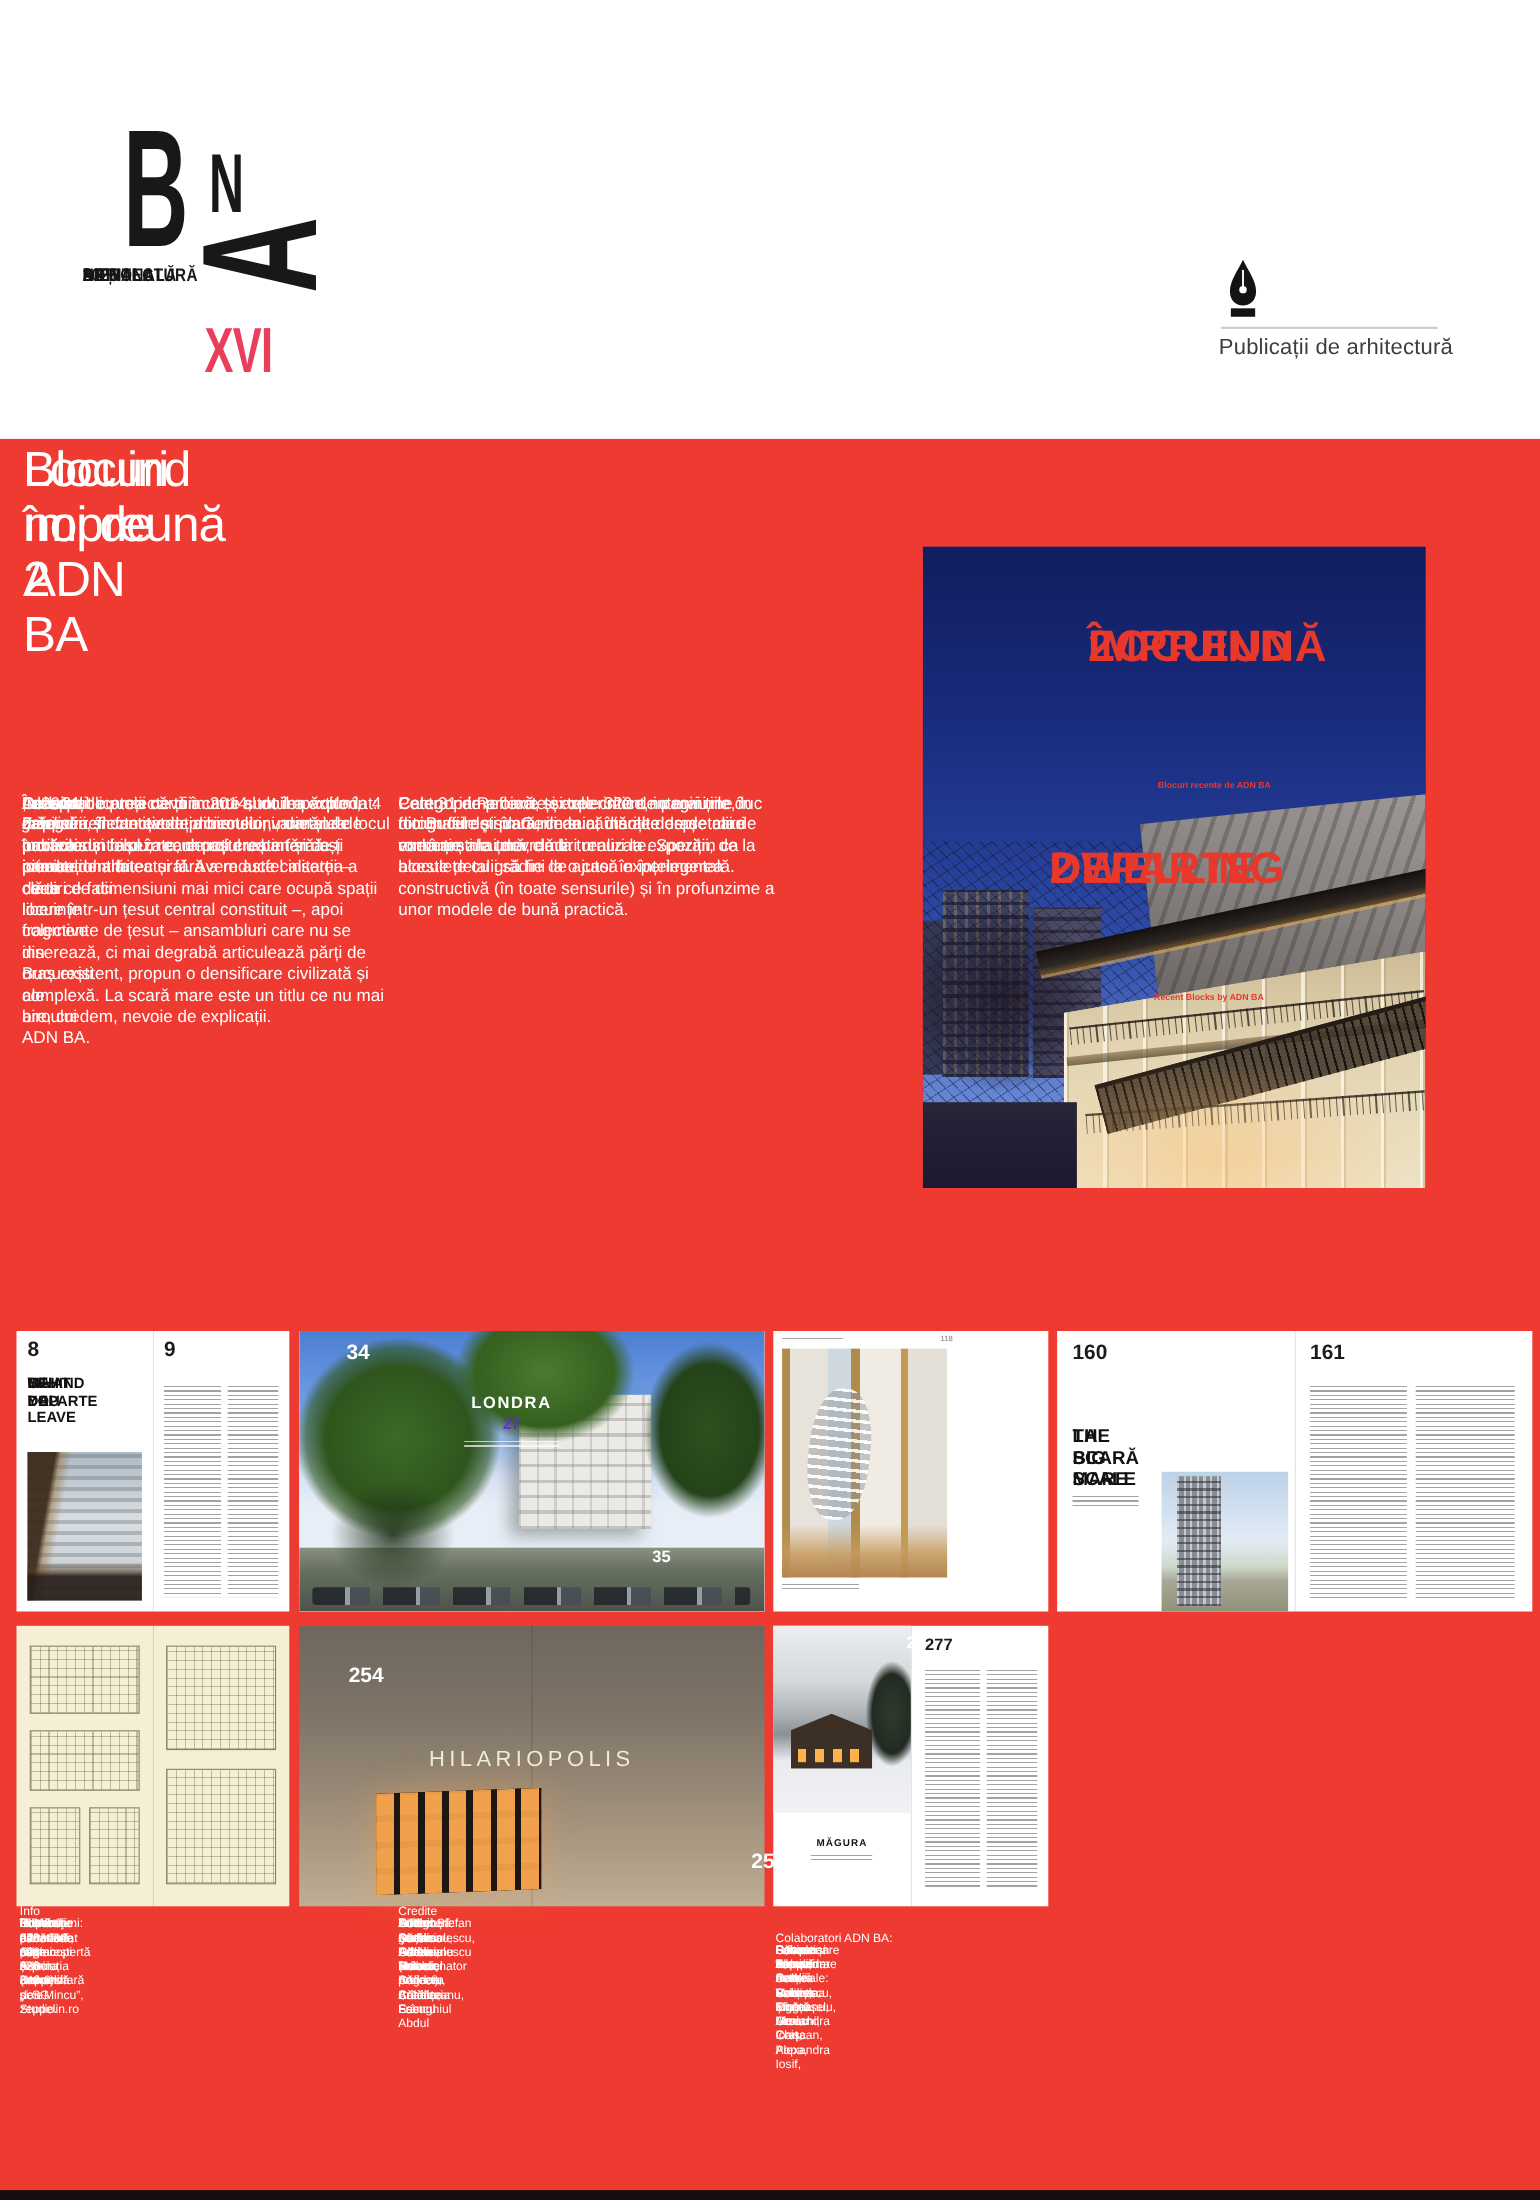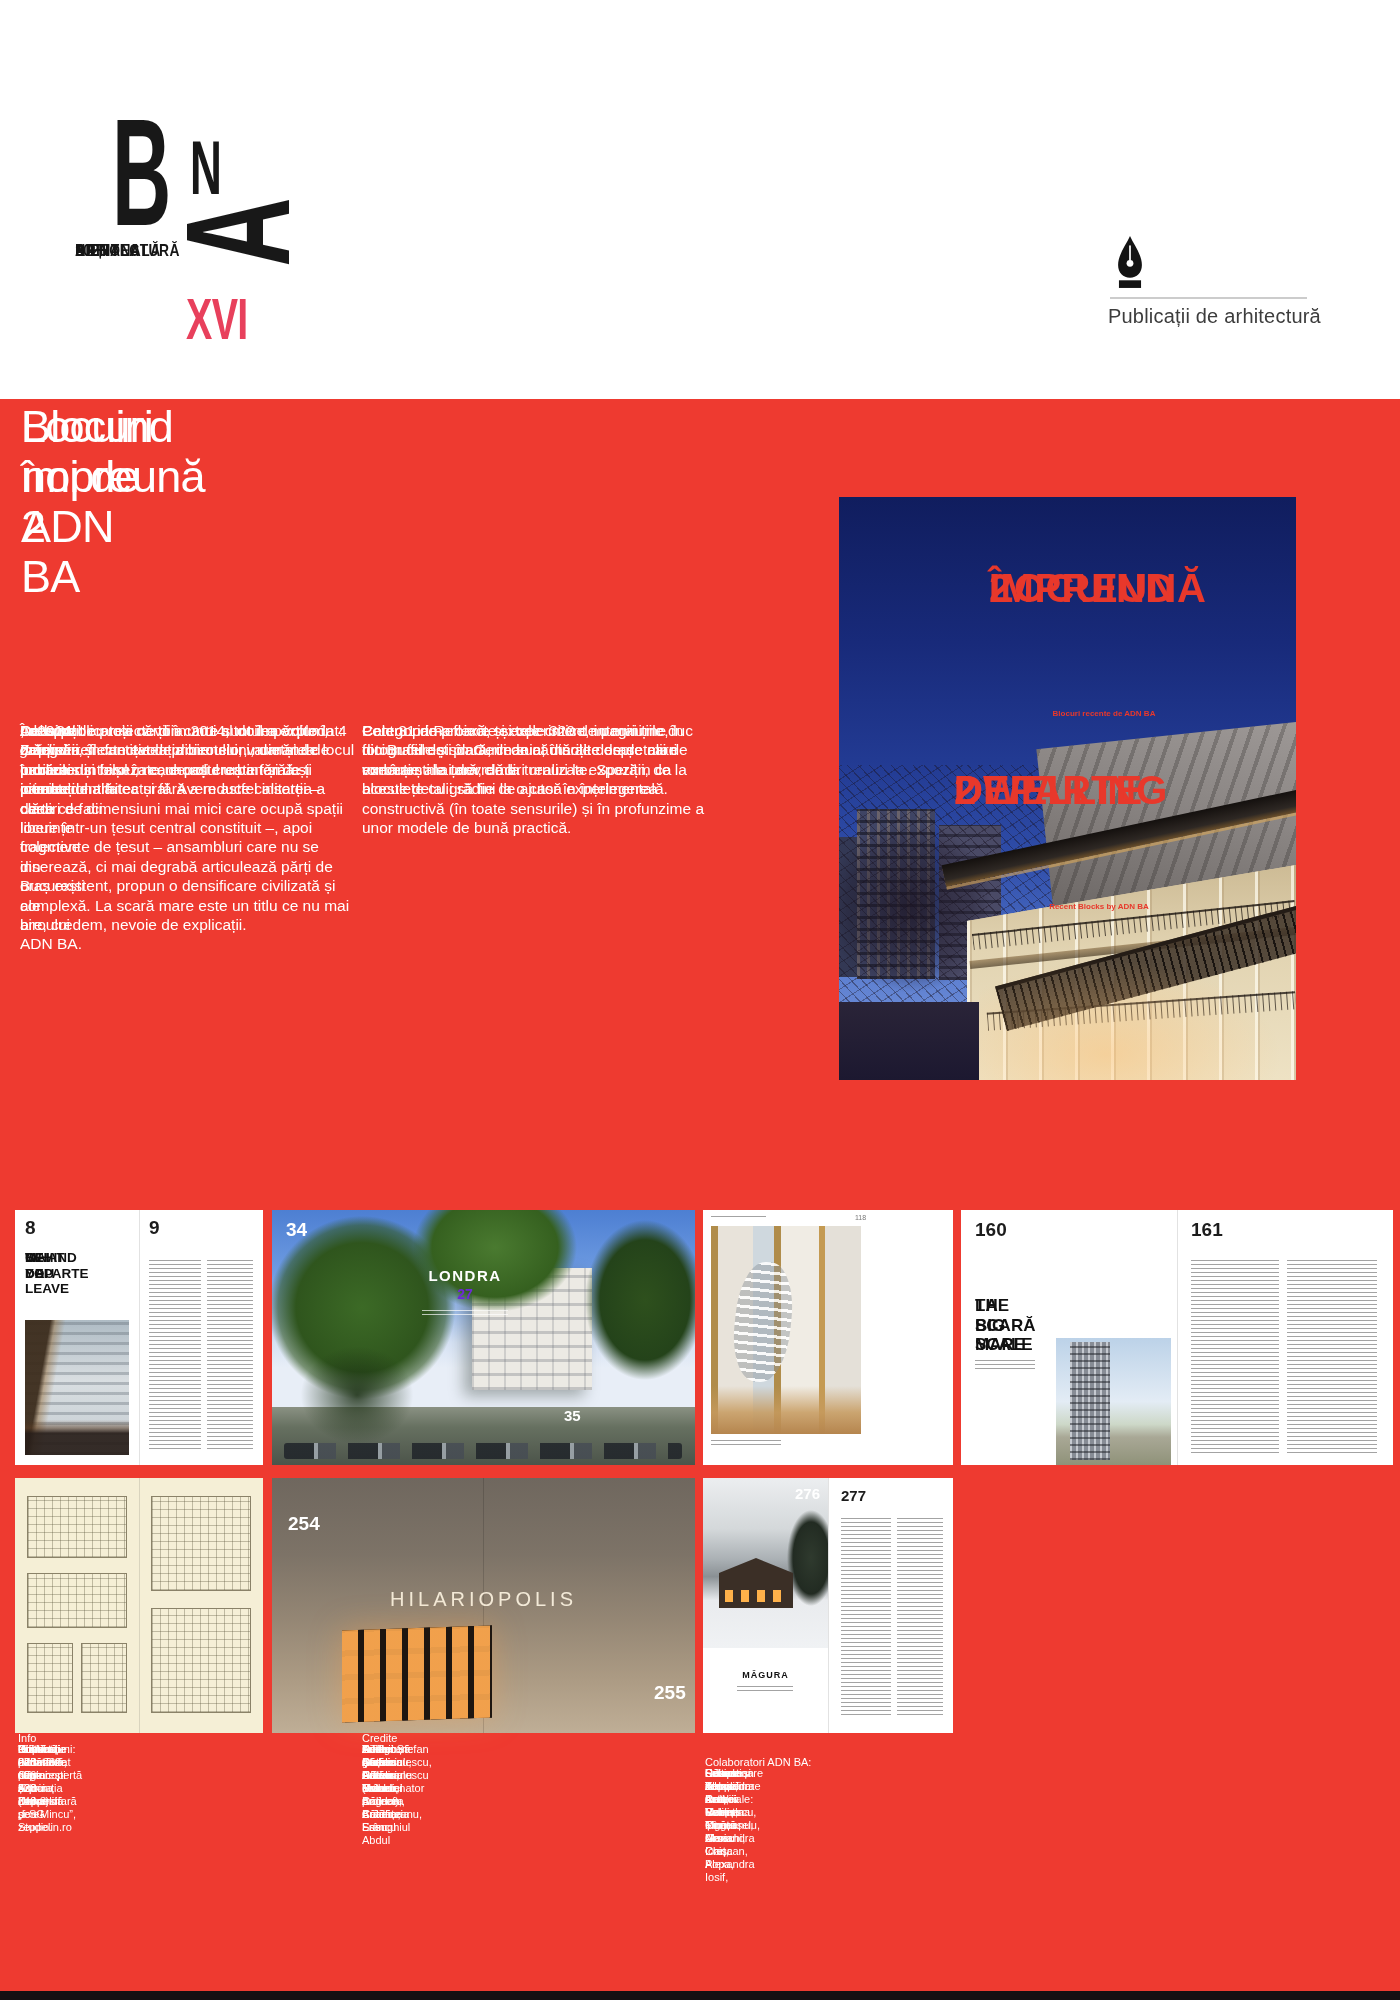--- a/index.html
+++ b/index.html
@@ -79,21 +79,21 @@
   .cv-en{left:115px;top:272px;width:290px;text-align:center;font-size:40px;line-height:42px;font-weight:700;
          color:#e8382b;z-index:5;}
   .cv-suben{left:115px;top:405px;width:290px;text-align:center;font-size:8px;font-weight:700;color:#e8382b;z-index:5;}
 
   
   .card{background:#fff;}
   .r1{top:1210px;height:255px;} .r2{top:1478px;height:255px;}
   .cx1{left:15px;width:248px;} .cx2{left:272px;width:423px;} .cx3{left:703px;width:250px;} .cx4{left:961px;width:432px;}
   .fold{top:0;bottom:0;width:1px;background:rgba(20,20,20,.12);}
   .pgnum{font-weight:700;color:#1c1c1c;font-size:19px;line-height:1;}
-  .pgnum.w{color:#ffffff;}
+  .pgnum.w{color:#ffffff;margin-left:29px;}
   .gk{background-image:repeating-linear-gradient(180deg,#a3a3a3 0 1px,transparent 1px 4px);}
   .gkw{background-image:repeating-linear-gradient(180deg,rgba(255,255,255,.85) 0 1px,transparent 1px 4px);}
 
   
   .s1-title{left:10px;top:40px;font-size:13.5px;font-weight:700;line-height:15.5px;color:#111;}
   .s1-title div{position:static;}
   .s1-photo{left:10px;top:110px;width:104px;height:135px;background-color:#cfd5d9;
       background-image:linear-gradient(0deg,rgba(40,30,25,.92) 0 16%,rgba(90,60,35,.55) 20%,transparent 26%),
                        linear-gradient(100deg,rgba(60,44,28,.95) 0 20%,rgba(150,110,60,.5) 24%,transparent 32%),
                        repeating-linear-gradient(0deg,rgba(95,105,115,.35) 0 3px,transparent 3px 10px),

